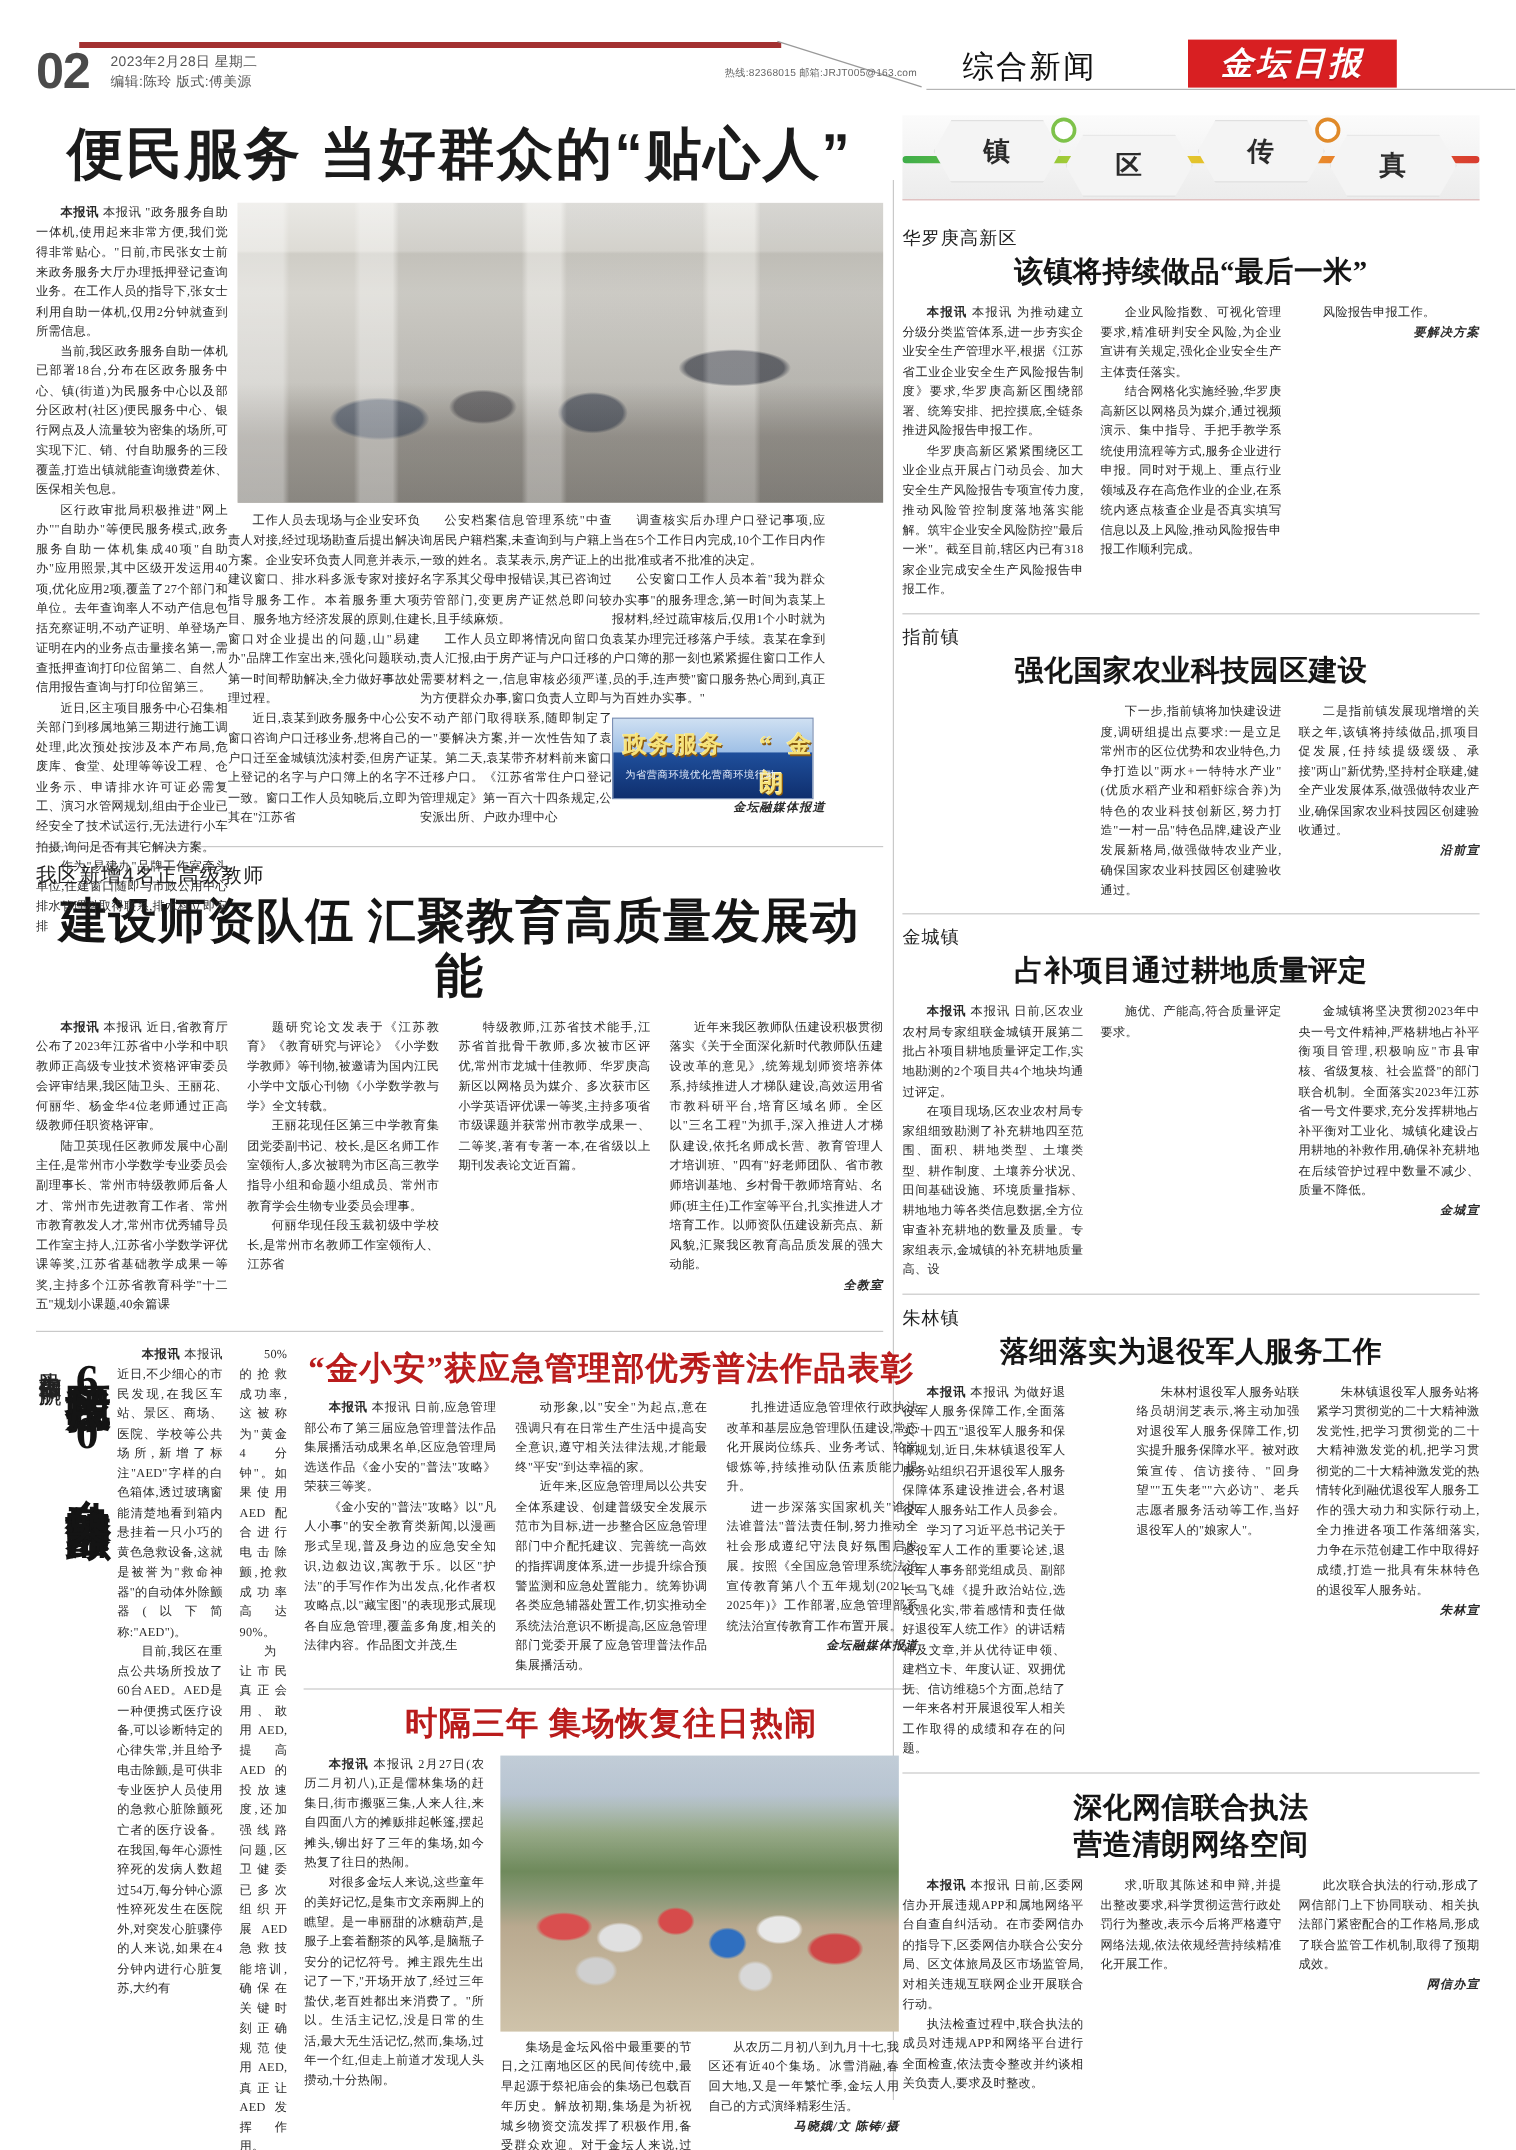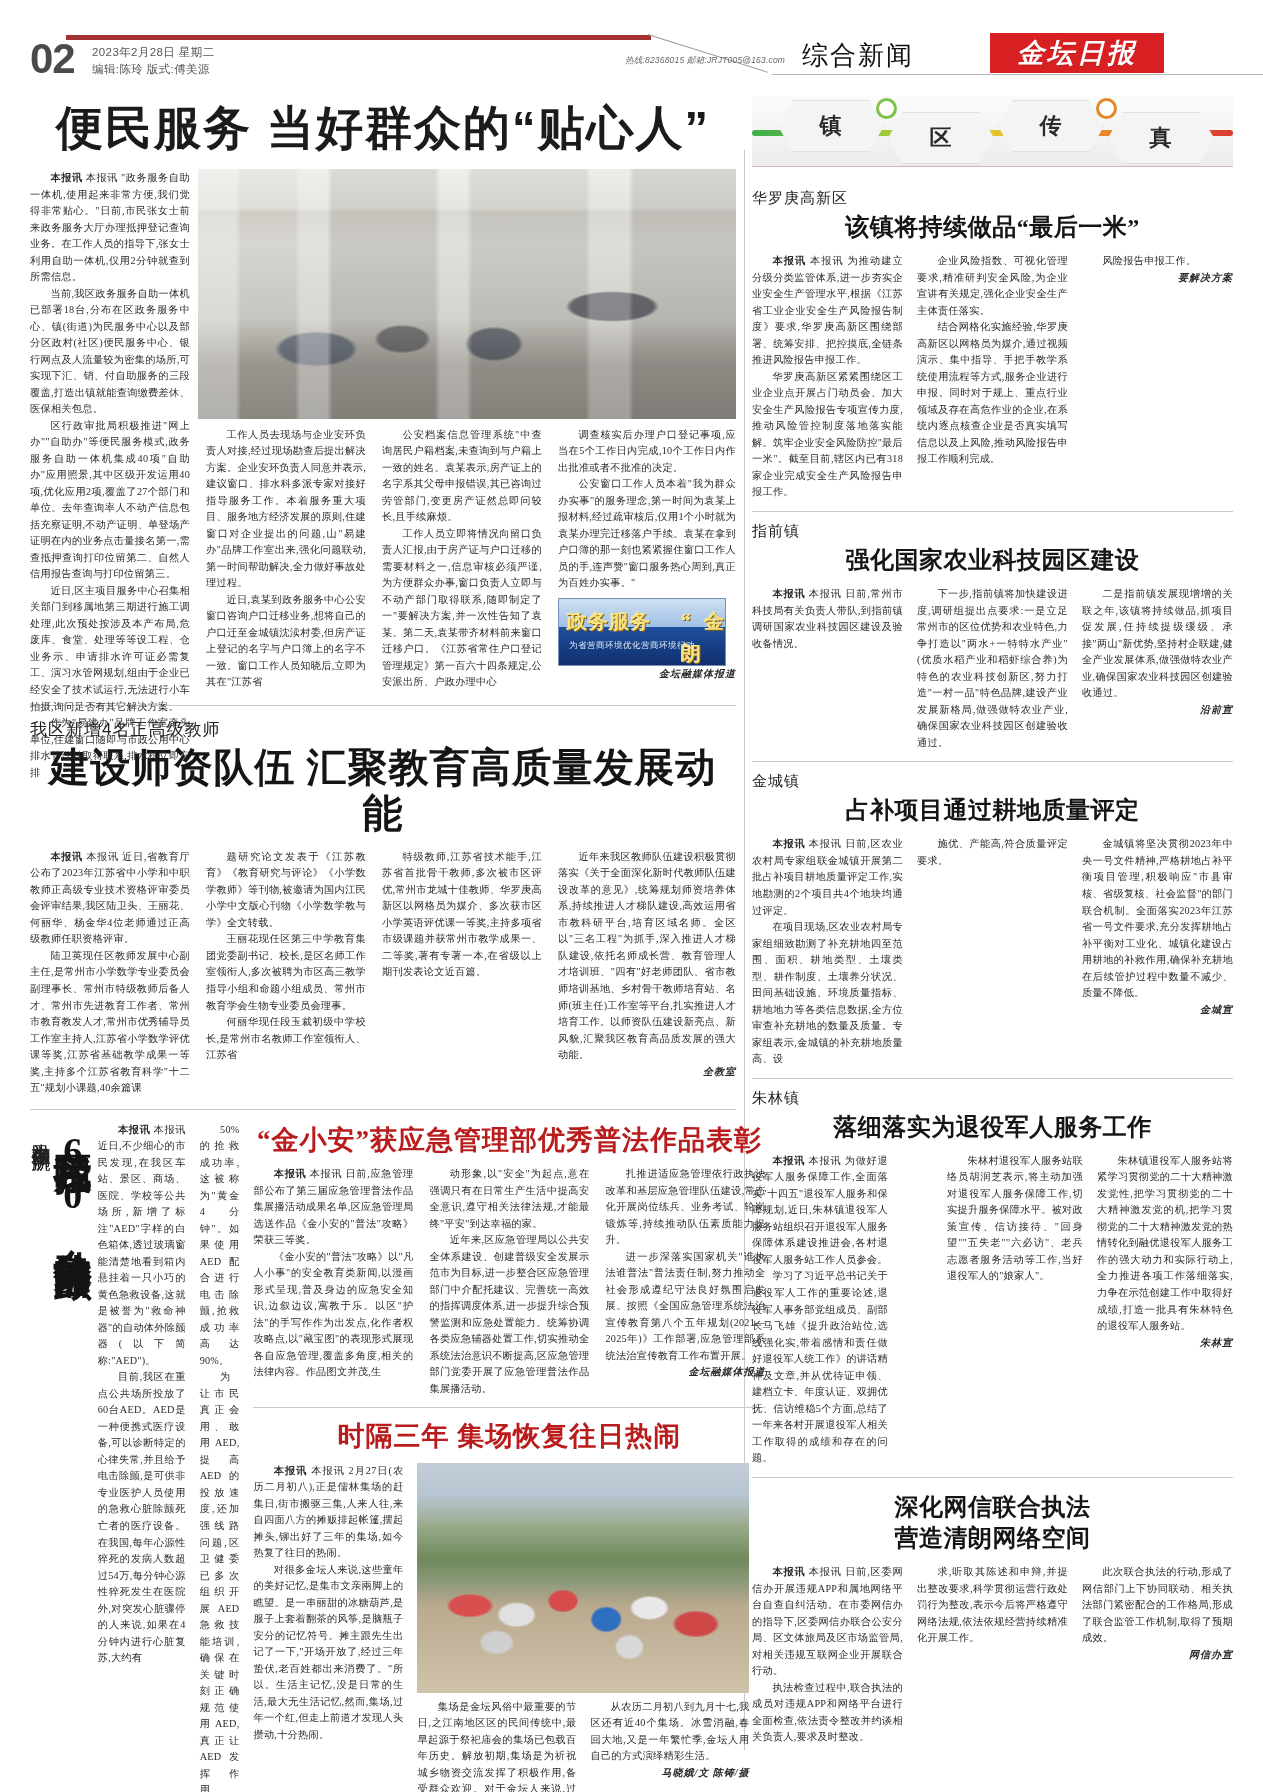--- a/index.html
+++ b/index.html
@@ -15,22 +15,22 @@
   .masthead{position:absolute;left:0;top:0;width:1263px;height:86px;}
   .red-rule{position:absolute;left:66px;top:35px;width:585px;height:5px;background:#a33131;}
   .diag{position:absolute;left:648px;top:34px;width:130px;height:40px;}
   .diag:before{content:"";position:absolute;left:0;top:0;width:126px;height:1px;background:#9a9a9a;
     transform-origin:0 0;transform:rotate(17.5deg);}
   .thin-rule{position:absolute;left:772px;top:74px;width:491px;height:1px;background:#b5b5b5;}
   .pageno{position:absolute;left:30px;top:38px;font-family:"Liberation Sans",sans-serif;
     font-size:42px;font-weight:700;color:#4a4a4a;letter-spacing:-1px;line-height:1;}
   .masthead-date{position:absolute;left:92px;top:44px;font-family:"Liberation Sans",sans-serif;
     font-size:11.5px;color:#555;line-height:1.45;letter-spacing:0.4px;}
-  .hotline{position:absolute;left:625px;top:55px;font-family:"Liberation Sans",sans-serif;
-    font-size:8.5px;color:#666;letter-spacing:0.2px;font-style:italic;}
+  .hotline{position:absolute;left:604px;top:55px;font-family:"Liberation Sans",sans-serif;
+    font-size:8.5px;color:#666;letter-spacing:0.2px;}
   .section-name{position:absolute;left:802px;top:38px;font-family:"Liberation Sans",sans-serif;
     font-size:26px;font-weight:400;color:#111;letter-spacing:2px;}
   .logo{position:absolute;left:990px;top:33px;width:174px;height:40px;background:#d81f22;
     color:#fff;display:flex;align-items:center;justify-content:center;
     font-family:"Liberation Serif",serif;font-size:27px;font-weight:700;font-style:italic;
     letter-spacing:3px;text-shadow:0 1px 0 rgba(0,0,0,.12);}
 
   
   .leftzone{position:absolute;left:30px;top:96px;width:706px;}
   .rightzone{position:absolute;left:752px;top:96px;width:481px;}
@@ -143,21 +143,21 @@
       </div>
 
       <div style="position:absolute;left:0;top:74px;width:160px;" class="bt">
         <p><span class="lead">本报讯</span> <span>本报讯 "政务服务自助一体机,使用起来非常方便,我们觉得非常贴心。"日前,市民张女士前来政务服务大厅办理抵押登记查询业务。在工作人员的指导下,张女士利用自助一体机,仅用2分钟就查到所需信息。</span></p>
         <p>当前,我区政务服务自助一体机已部署18台,分布在区政务服务中心、镇(街道)为民服务中心以及部分区政村(社区)便民服务中心、银行网点及人流量较为密集的场所,可实现下汇、销、付自助服务的三段覆盖,打造出镇就能查询缴费差休、医保相关包息。</p>
         <p>区行政审批局积极推进"网上办""自助办"等便民服务模式,政务服务自助一体机集成40项"自助办"应用照景,其中区级开发运用40项,优化应用2项,覆盖了27个部门和单位。去年查询率人不动产信息包括充察证明,不动产证明、单登场产证明在内的业务点击量接名第一,需查抵押查询打印位留第二、自然人信用报告查询与打印位留第三。</p>
         <p>近日,区主项目服务中心召集相关部门到移属地第三期进行施工调处理,此次预处按涉及本产布局,危废库、食堂、处理等等设工程、仓业务示、申请排水许可证必需复工、演习水管网规划,组由于企业已经安全了技术试运行,无法进行小车拍摄,询问足否有其它解决方案。</p>
         <p>作为"易建办"品牌工作室牵头单位,住建窗口随即与市政公用中心排水管理科取得联系,排水科立即安排</p>
       </div>
 
-      <div style="display:flex;gap:16px;margin-top:2px;">
+      <div style="display:flex;margin-top:2px;">
         <div style="width:160px;"></div>
         <div style="width:160px;" class="bt">
           <p>工作人员去现场与企业安环负责人对接,经过现场勘查后提出解决方案。企业安环负责人同意并表示,建议窗口、排水科多派专家对接好指导服务工作。本着服务重大项目、服务地方经济发展的原则,住建窗口对企业提出的问题,山"易建办"品牌工作室出来,强化问题联动,第一时间帮助解决,全力做好事故处理过程。</p>
           <p>近日,袁某到政务服务中心公安窗口咨询户口迁移业务,想将自己的户口迁至金城镇沈渎村委,但房产证上登记的名字与户口簿上的名字不一致。窗口工作人员知晓后,立即为其在"江苏省</p>
         </div>
         <div style="width:160px;" class="bt">
           <p>公安档案信息管理系统"中查询居民户籍档案,未查询到与户籍上一致的姓名。袁某表示,房产证上的名字系其父母申报错误,其已咨询过劳管部门,变更房产证然总即问较长,且手续麻烦。</p>
           <p>工作人员立即将情况向留口负责人汇报,由于房产证与户口迁移的需要材料之一,信息审核必须严谨,为方便群众办事,窗口负责人立即与不动产部门取得联系,随即制定了一"要解决方案,并一次性告知了袁某。第二天,袁某带齐材料前来窗口迁移户口。《江苏省常住户口登记管理规定》第一百六十四条规定,公安派出所、户政办理中心</p>
         </div>
         <div style="width:178px;position:relative;" class="bt">
@@ -301,21 +301,20 @@
       </div>
     </div>
 
     <div class="rule-h" style="margin:10px 0;"></div>
 
     <div>
       <div class="kicker-r">指前镇</div>
       <div class="hl-r" style="padding:4px 0 10px;">强化国家农业科技园区建设</div>
       <div style="display:flex;gap:14px;">
         <div style="width:151px;" class="bt">
-          <p><span class="lead">本报讯</span> <span>本报讯 日前,常州市科技局有关负责人带队,到指前镇调研国家农业科技园区建设及验收备情况。</span></p>
         </div>
         <div style="width:151px;" class="bt">
           <p>下一步,指前镇将加快建设进度,调研组提出点要求:一是立足常州市的区位优势和农业特色,力争打造以"两水+一特特水产业"(优质水稻产业和稻虾综合养)为特色的农业科技创新区,努力打造"一村一品"特色品牌,建设产业发展新格局,做强做特农业产业,确保国家农业科技园区创建验收通过。</p>
         </div>
         <div style="width:151px;" class="bt">
           <p>二是指前镇发展现增增的关联之年,该镇将持续做品,抓项目促发展,任持续提级缓级、承接"两山"新优势,坚持村企联建,健全产业发展体系,做强做特农业产业,确保国家农业科技园区创建验收通过。</p>
           <p class="sig">沿前宣</p>
         </div>
       </div>
     </div>

